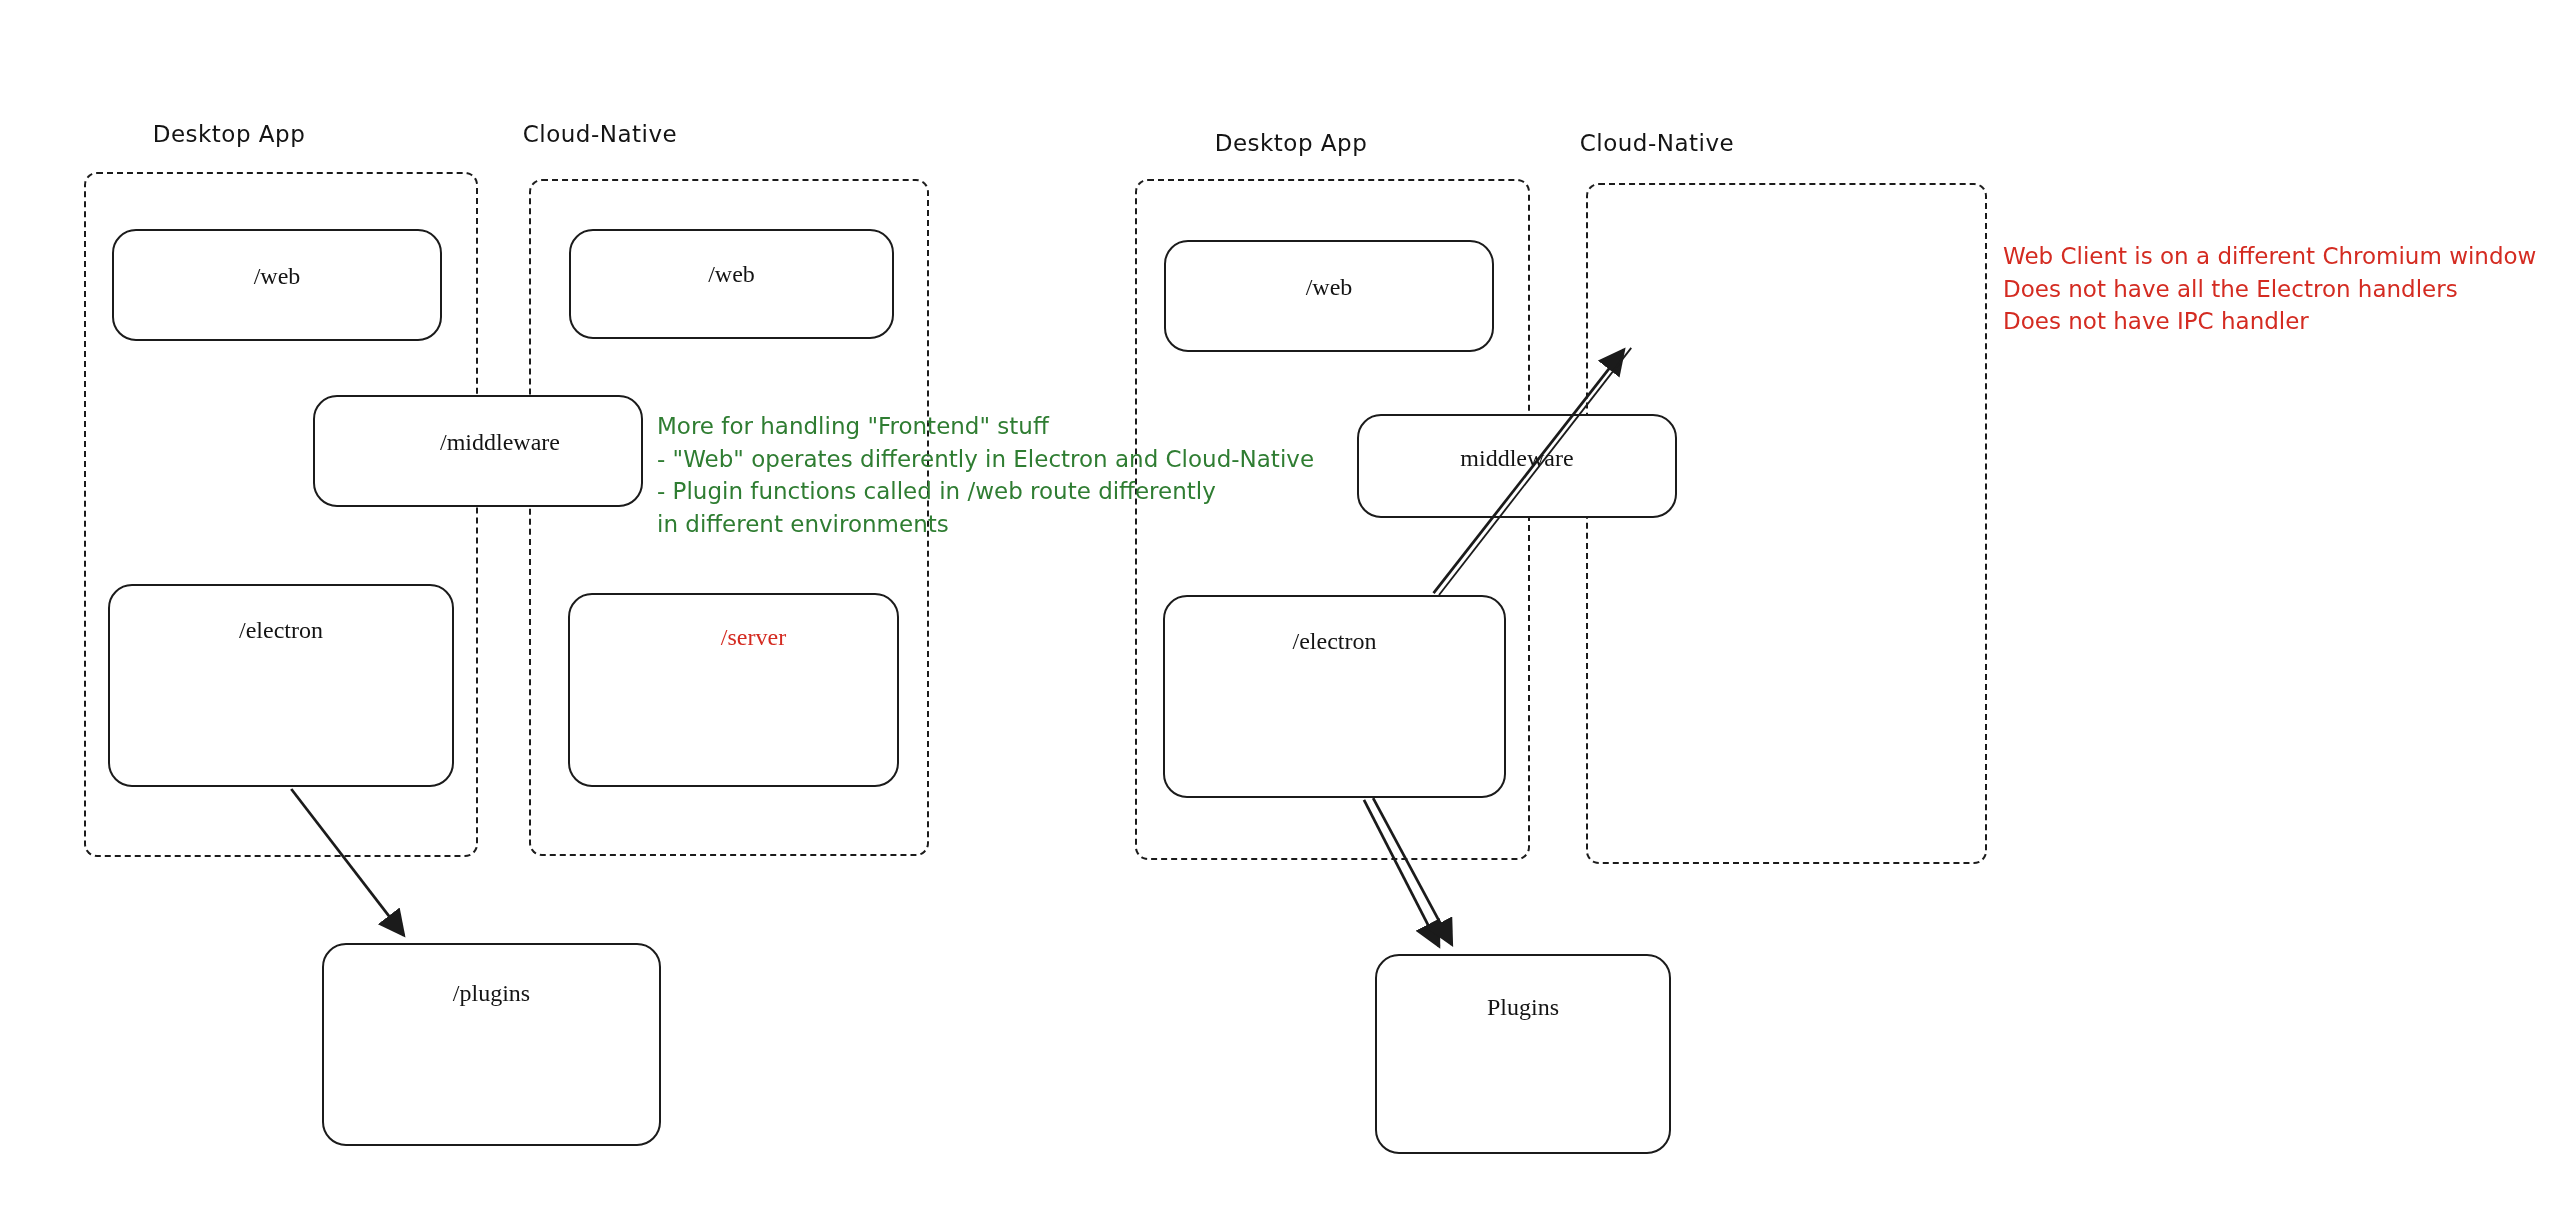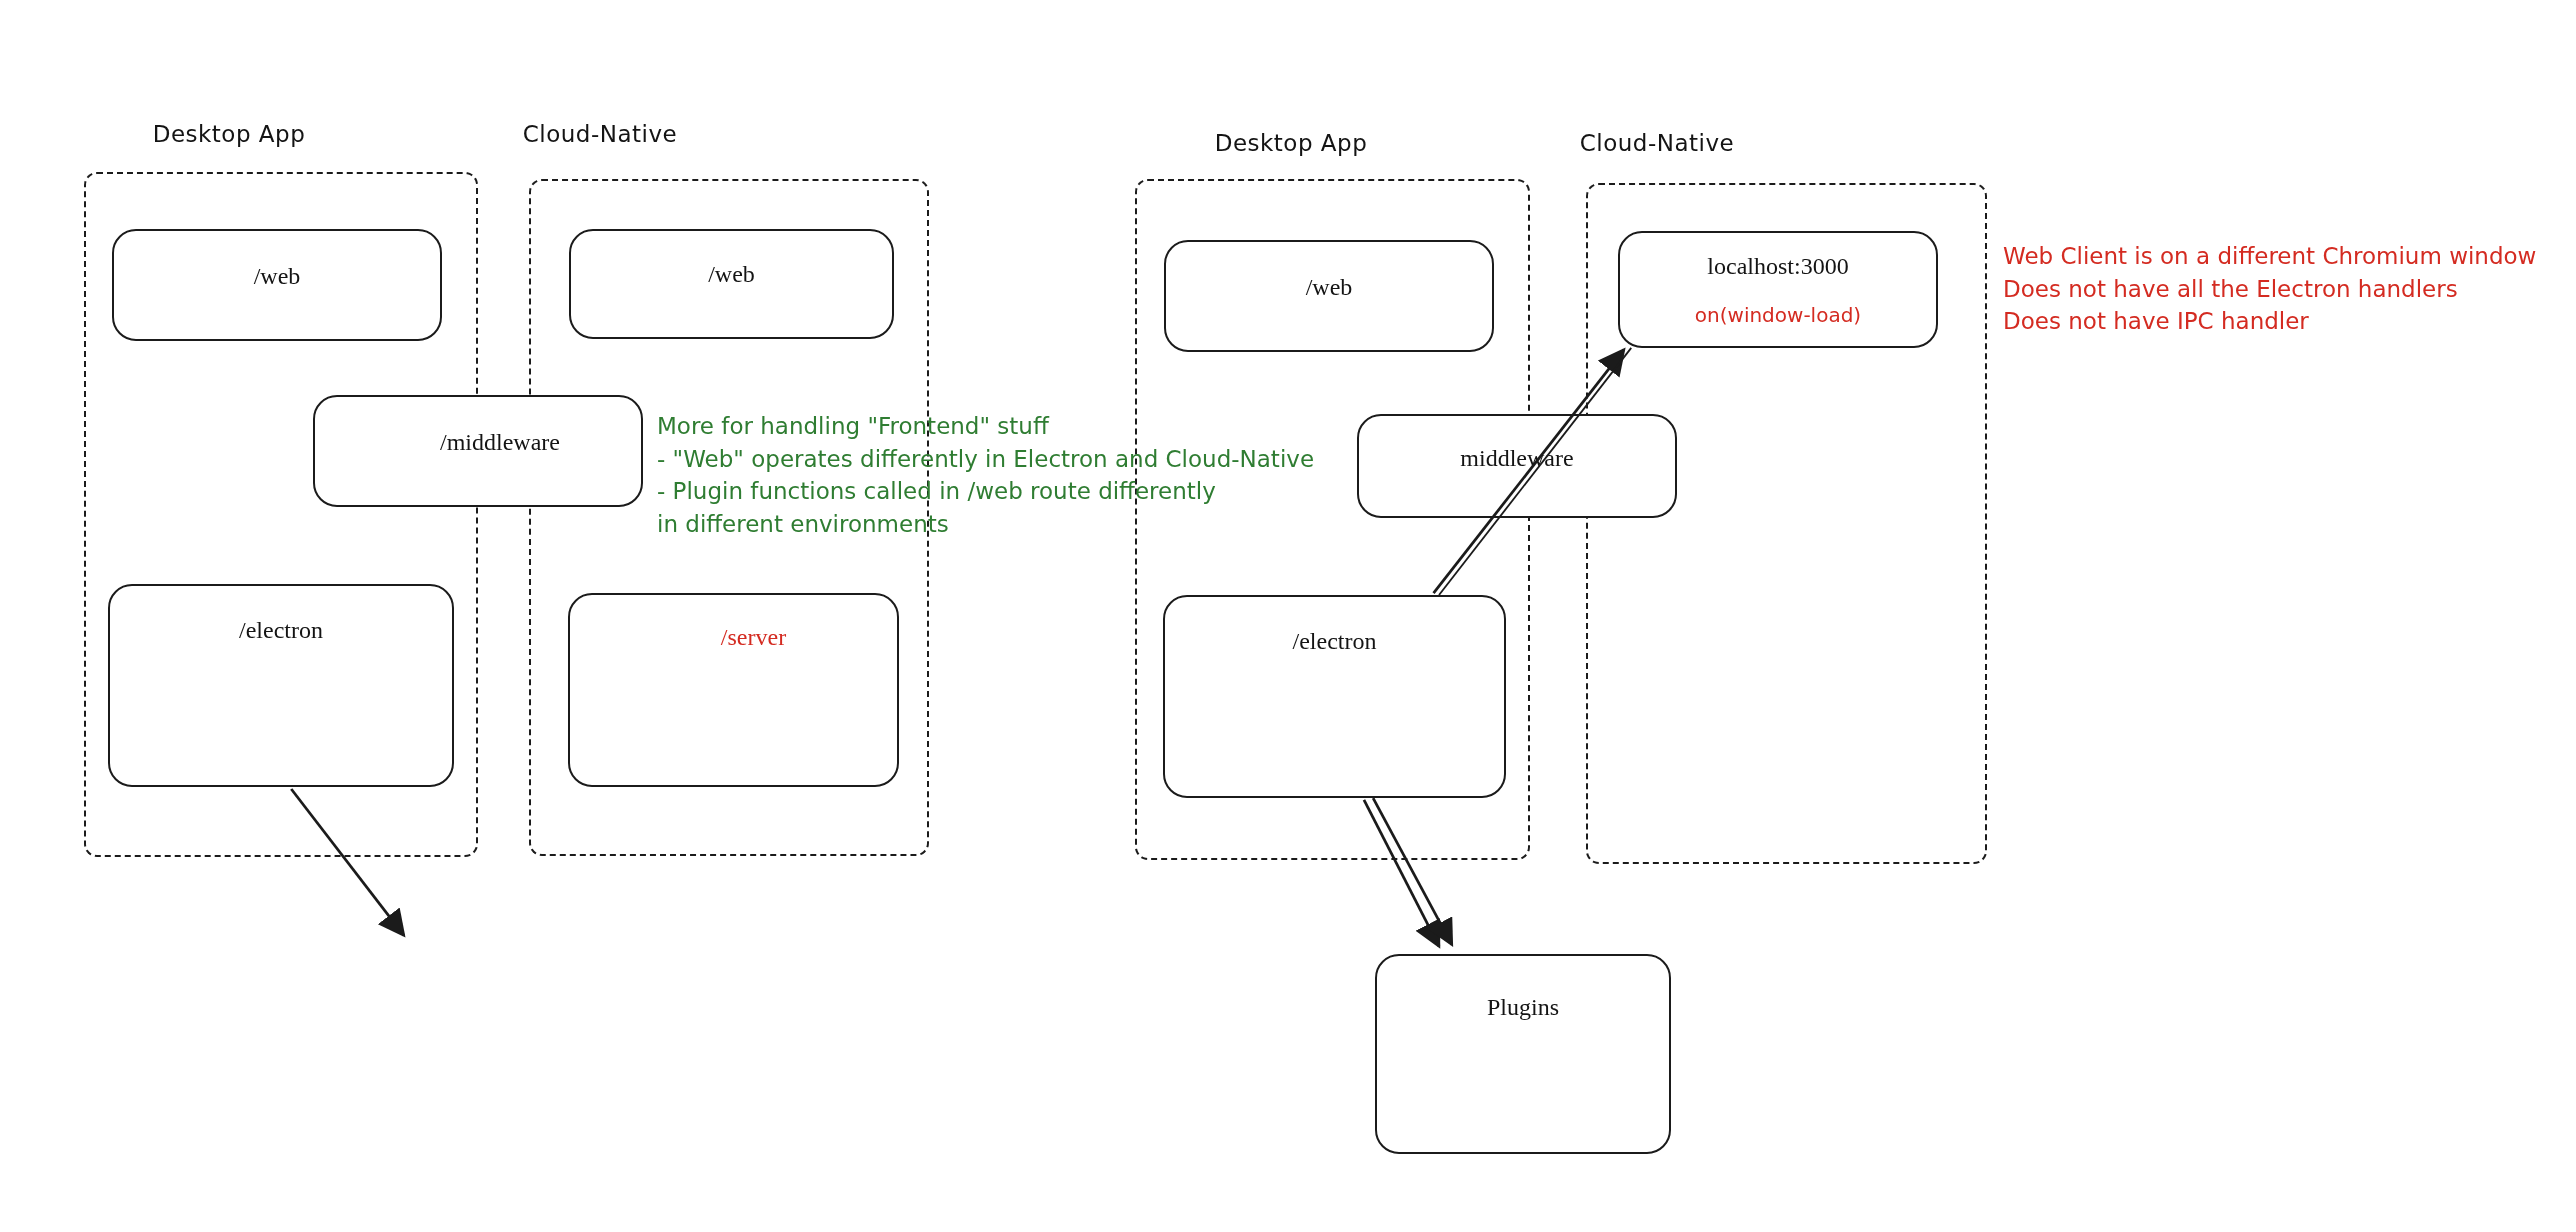--- a/index.html
+++ b/index.html
@@ -108,37 +108,36 @@
   </div>
 
   <div class="box" style="left:108px; top:584px; width:346px; height:203px;">
     <span class="label" style="top:31px;">/electron</span>
   </div>
 
   <div class="box" style="left:568px; top:593px; width:331px; height:194px;">
     <span class="label label-red" style="top:29px;padding-left:40px;">/server</span>
   </div>
 
+  <div class="box" style="left:322px; top:943px; width:339px; height:203px;">
+    <span class="label" style="top:35px;">/plugins</span>
+  </div>
 
   <div class="abs group-label" style="left:1172px; top:130px; width:238px;">Desktop App</div>
 
   <div class="abs group-label" style="left:1538px; top:130px; width:238px;">Cloud-Native</div>
 
   <div class="abs group" style="left:1135px; top:179px; width:395px; height:681px;"></div>
 
   <div class="abs group" style="left:1586px; top:183px; width:401px; height:681px;"></div>
 
   <div class="box" style="left:1164px; top:240px; width:330px; height:112px;">
     <span class="label" style="top:32px;">/web</span>
   </div>
 
-  <div class="box" style="left:1618px; top:231px; width:320px; height:117px;">
-    <span class="label" style="top:20px;">localhost:3000</span>
-    <span class="sublabel" style="top:70px;">on(window-load)</span>
-  </div>
 
   <div class="box" style="left:1357px; top:414px; width:320px; height:104px;">
     <span class="label" style="top:29px;">middleware</span>
   </div>
 
   <div class="box" style="left:1163px; top:595px; width:343px; height:203px;">
     <span class="label" style="top:31px;">/electron</span>
   </div>
 
   <div class="box" style="left:1375px; top:954px; width:296px; height:200px;">

